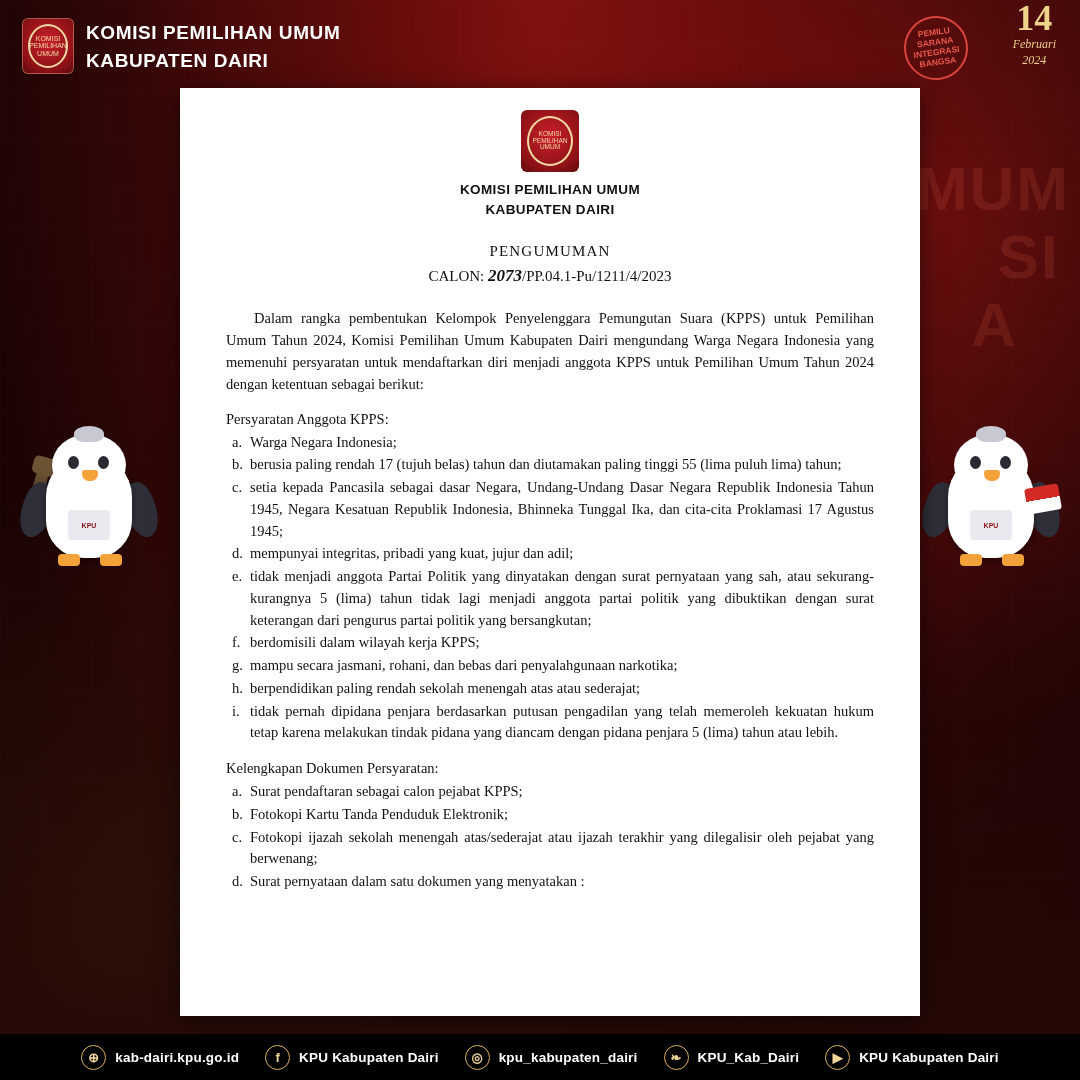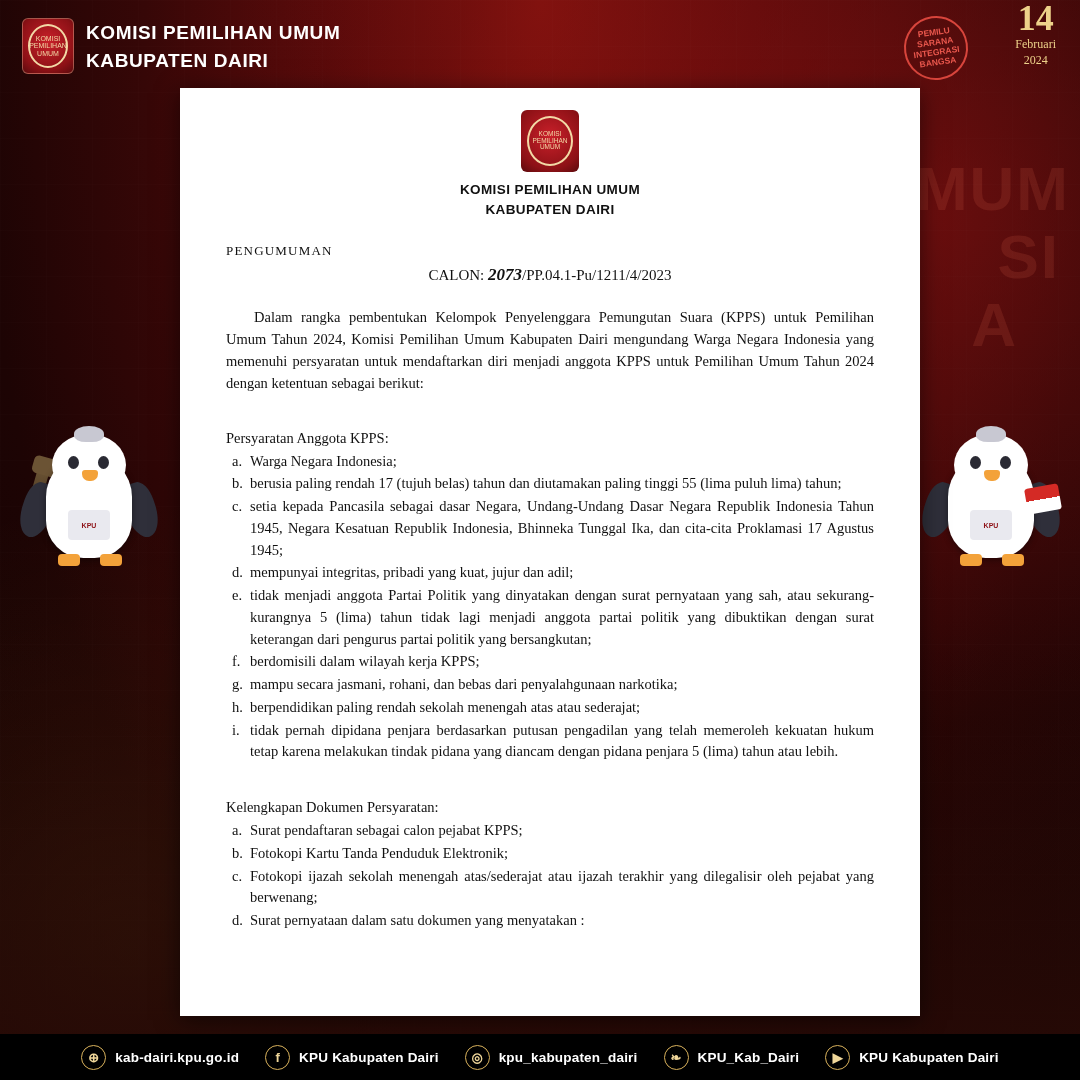--- a/index.html
+++ b/index.html
@@ -82,21 +82,21 @@
     background:rgba(80,10,10,.25);
   }
   .date-badge {
     position:absolute; right:24px; top:0; text-align:center; color:#e8c66a;
   }
   .date-badge .dnum {
     font-family:"Liberation Serif", serif; font-weight:bold; font-size:36px; line-height:1;
     color:#edd28a;
   }
   .date-badge .dtxt {
-    font-family:"Liberation Serif", serif; font-size:12px; 
+    font-family:"Liberation Serif", serif; font-size:12px; font-style:italic;
     color:#edd28a; margin-top:2px; line-height:1.15;
   }
 
   
   .mascot { position:absolute; width:150px; height:160px; }
   .mascot.left { left:14px; top:428px; }
   .mascot.right { right:14px; top:428px; }
   .mascot .body {
     position:absolute; left:32px; top:26px; width:86px; height:104px;
     background:#fff; border-radius:46px 46px 40px 40px;
@@ -166,39 +166,39 @@
     border:2px solid #f3d9a6; color:#f3d9a6;
     font-family:"Liberation Sans", sans-serif; font-size:6.5px;
     display:flex; align-items:center; justify-content:center; text-align:center; line-height:1.05;
   }
   .doc-org {
     text-align:center;
     font-family:"Liberation Sans", sans-serif;
     font-weight:bold; font-size:13.5px; color:#111; letter-spacing:.4px; line-height:1.5;
   }
   .doc-announce {
-    text-align:left; margin-top:22px;
-    font-family:"Liberation Serif", serif; font-size:13px; letter-spacing:1.2px; color:#111;
+    text-align:center; margin-top:22px;
+    font-family:"Liberation Serif", serif; font-size:15px; letter-spacing:1.2px; color:#111;
   }
   .doc-number {
     text-align:center; margin-top:6px; font-size:15px; color:#111;
   }
   .doc-number .hand {
     font-family:"Liberation Serif", serif; font-weight:bold; font-style:italic; font-size:17px;
   }
   .doc-about {
     text-align:center; margin-top:26px; line-height:1.55; color:#111;
   }
   .doc-about div { font-size:14.5px; letter-spacing:.6px; }
   .para {
     margin-top:22px; text-align:justify; font-size:14.5px; line-height:1.52; color:#111;
     text-indent:0;
   }
   .para.indent { text-indent:28px;margin-top:21px; }
-  .section-title { margin-top:36px; font-size:14.5px; color:#111; }
+  .section-title { margin-top:16px; font-size:14.5px; color:#111; }
   ol.alpha, ol.num {
     margin:4px 0 0 0; padding:0; list-style:none;
   }
   ol.alpha > li, ol.num > li {
     display:flex; gap:0; font-size:14.5px; line-height:1.5; color:#111;
     margin-top:1px; text-align:justify;
   }
   ol.alpha > li > .mk { width:24px; flex:0 0 24px; padding-left:6px; }
   ol.alpha > li > .tx, ol.num > li > .tx { flex:1 1 auto; }
 

